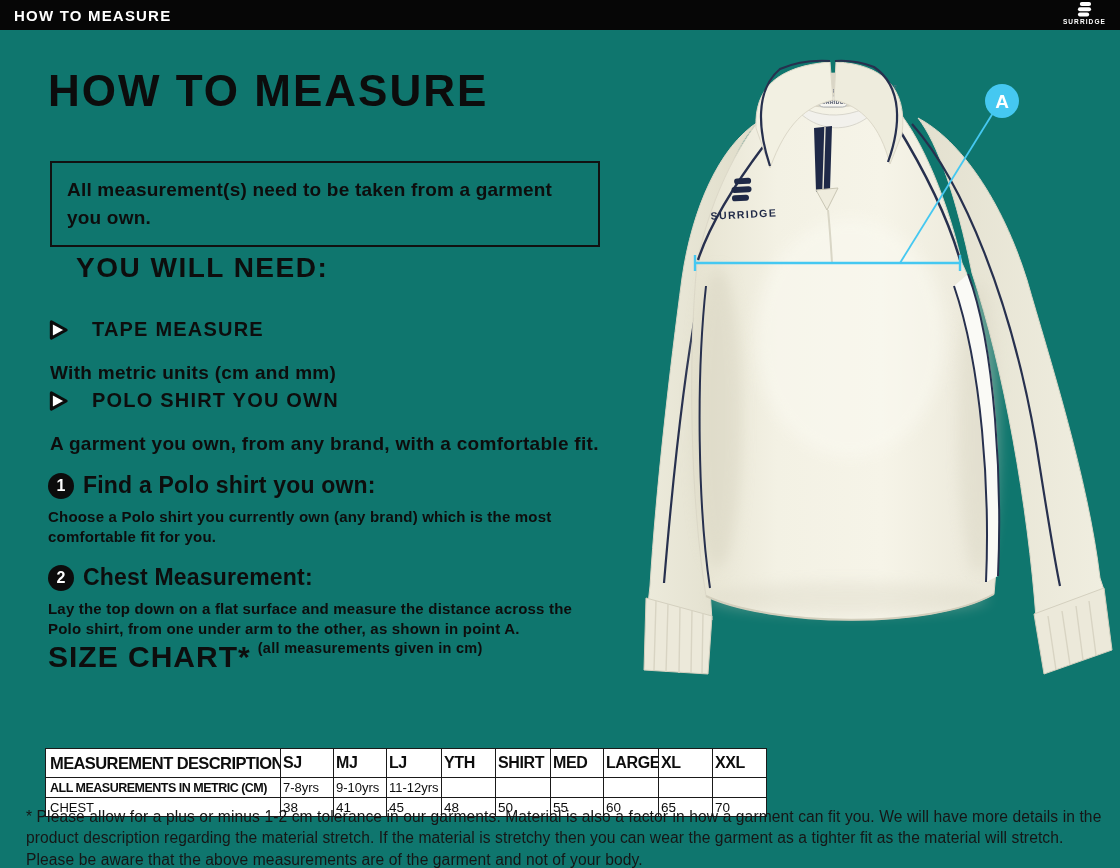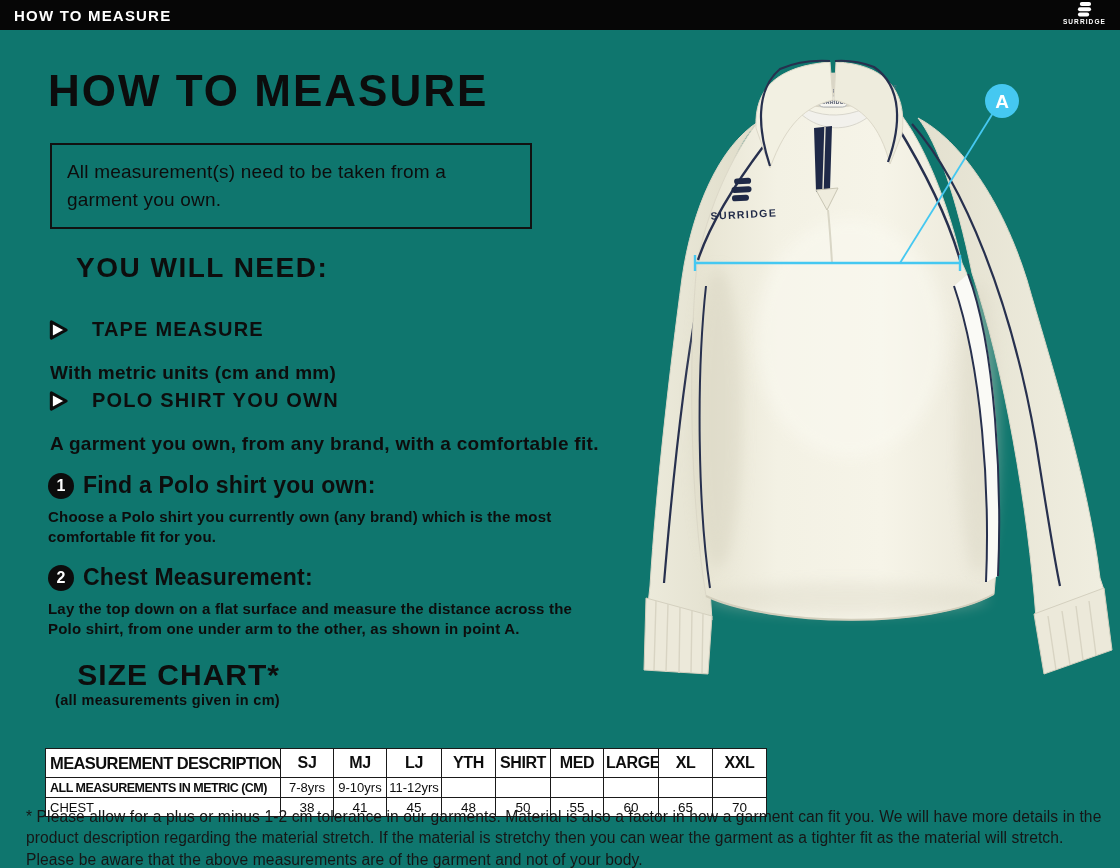--- a/index.html
+++ b/index.html
@@ -14,49 +14,49 @@
   .topbar-title { position:absolute; left:14px; top:50%; transform:translateY(-50%);
     color:#ffffff; font-size:15px; font-weight:bold; letter-spacing:1.2px; white-space:nowrap; }
   .topbar-logo { position:absolute; right:14px; top:2px; display:flex; flex-direction:column;
     align-items:center; color:#ffffff; }
   .topbar-logo svg { display:block; }
   .topbar-logo-text { font-size:6.5px; font-weight:bold; letter-spacing:1.1px; margin-top:1px; }
 
   
   .h1 { position:absolute; left:48px; top:66px; font-size:44px; font-weight:bold;
     letter-spacing:2px; color:#0c0c0c; white-space:nowrap; }
-  .notice { position:absolute; left:50px; top:143px; width:482px; min-height:81px;
-    border:2px solid #111; padding:13px 15px; font-size:19px; font-weight:normal;
+  .notice { position:absolute; left:50px; top:161px; width:550px; min-height:81px;
+    border:2px solid #111; padding:13px 15px; font-size:19px; font-weight:bold;
     line-height:28px; letter-spacing:0.2px; }
 
   .ywn-heading { position:absolute; left:48px; top:252px; font-size:28px; font-weight:bold;
     letter-spacing:1.5px; white-space:nowrap;margin-left:28px; }
 
   .need-item { position:absolute; left:48px; }
   .need-item .row { display:flex; align-items:center; gap:23px; }
   .need-label { font-size:20px; font-weight:bold; letter-spacing:1.2px; white-space:nowrap; }
   .need-desc { font-size:19px; font-weight:bold; letter-spacing:0.3px; margin-top:21px; margin-left:2px; white-space:nowrap; }
 
   .step-item { position:absolute; left:48px; width:560px; }
   .step-item .row { display:flex; align-items:center; gap:9px; }
   .step-badge { width:26px; height:26px; border-radius:50%; background:#0c0c0c; color:#fff;
     font-size:16px; font-weight:bold; text-align:center; line-height:26px; flex:0 0 26px; }
   .step-title { font-size:23px; font-weight:bold; letter-spacing:0.2px; white-space:nowrap; }
   .step-desc { font-size:15px; font-weight:bold; line-height:19.5px; letter-spacing:0.2px;
     margin-top:8px; width:556px; }
 
   
-  .sc-heading { position:absolute; left:48px; top:658px; display:flex; align-items:flex-end;flex-direction:column; }
+  .sc-heading { position:absolute; left:48px; top:640px; display:flex; align-items:flex-start; }
   .sc-title { font-size:30px; font-weight:bold; letter-spacing:1px; white-space:nowrap; }
   .sc-sub { font-size:14.5px; font-weight:bold; margin-left:7px; letter-spacing:0.3px; white-space:nowrap; }
 
   table.size-chart { position:absolute; left:45px; top:748px; width:718px;
     border-collapse:collapse; table-layout:fixed; background:#fff; }
   table.size-chart th, table.size-chart td { border:1.6px solid #1a1a1a; overflow:hidden;
-    white-space:nowrap; text-align:center; vertical-align:middle; padding:0 2px; }
+    white-space:nowrap; text-align:left; vertical-align:middle; padding:0 2px; }
   table.size-chart thead th { height:29px; font-size:16px; font-weight:bold; letter-spacing:-0.4px; }
   table.size-chart thead th.first { text-align:left; padding-left:4px; font-size:16.5px; letter-spacing:-0.6px; }
   table.size-chart tr.metric td { height:20px; font-size:13px; }
   table.size-chart tr.metric td.first { text-align:left; padding-left:4px; font-weight:bold;
     font-size:12.5px; letter-spacing:-0.5px; }
   table.size-chart tr.chest td { height:19px; font-size:13.5px; }
   table.size-chart tr.chest td.first { text-align:left; padding-left:4px; font-size:13px; }
 
   .footnote { position:absolute; left:26px; top:806px; width:1076px; font-size:15.6px;
     line-height:21.3px; color:#161616; letter-spacing:0.1px; }

